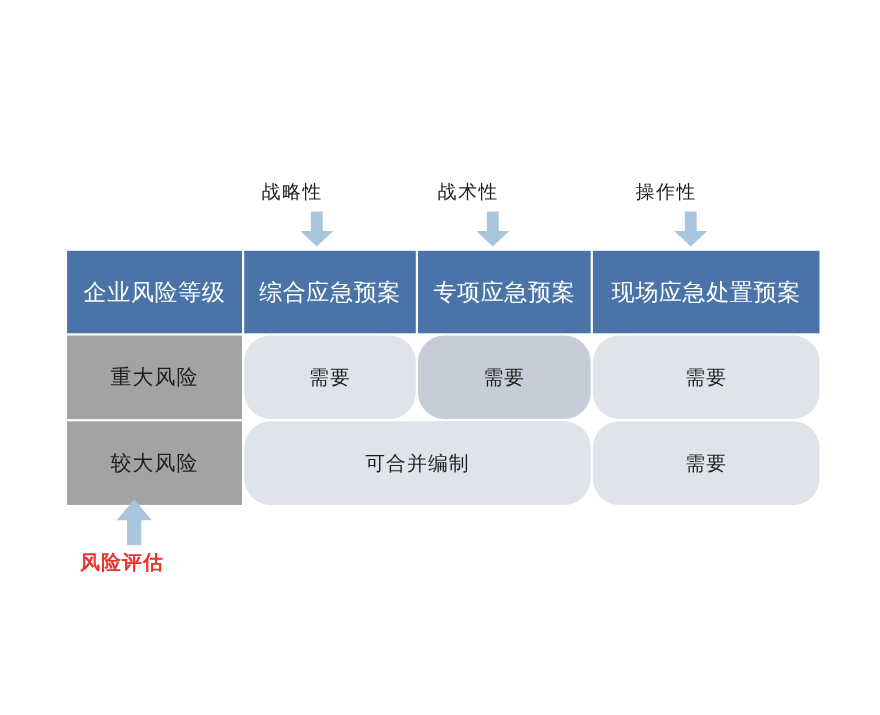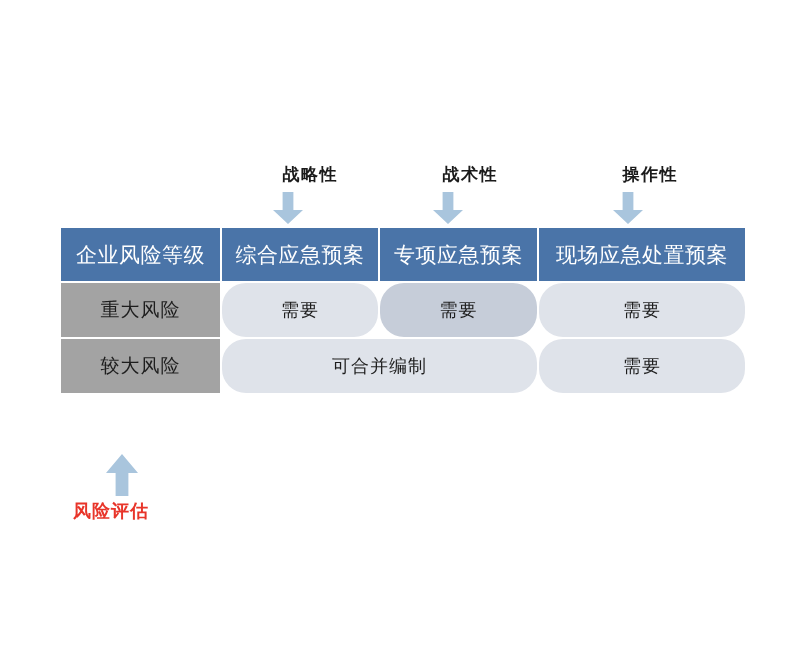--- a/index.html
+++ b/index.html
@@ -21,23 +21,23 @@
     background: #ffffff;
   }
 
   
   .ann-label {
     position: absolute;
     font-size: 17px;
     color: #1a1a1a;
     letter-spacing: 1.5px;
     white-space: nowrap;
-    text-align: right;
+    text-align: left;
     font-family: "DejaVu Serif", "Liberation Serif", serif;
-    font-weight: 700;
+    font-weight: 400;
   }
 
   
   .arrow-down {
     position: absolute;
     width: 30px;
     height: 32px;
     background: #a9c5dd;
     -webkit-clip-path: polygon(32% 0%, 68% 0%, 68% 56%, 100% 56%, 50% 100%, 0% 56%, 32% 56%);
     clip-path: polygon(32% 0%, 68% 0%, 68% 56%, 100% 56%, 50% 100%, 0% 56%, 32% 56%);
@@ -55,21 +55,21 @@
   #risk-table {
     position: absolute;
     left: 59px;
     top: 226px;
     width: 686px;
     border-collapse: separate;
     border-spacing: 2px;
     table-layout: fixed;
   }
   #risk-table td, #risk-table th {
-    padding: 0;
+    padding: 11px;
     margin: 0;
     text-align: center;
     vertical-align: middle;
     font-weight: normal;
   }
   .hdr-cell {
     background: #4a74a8;
     color: #ffffff;
     height: 53px;
     font-size: 21px;

